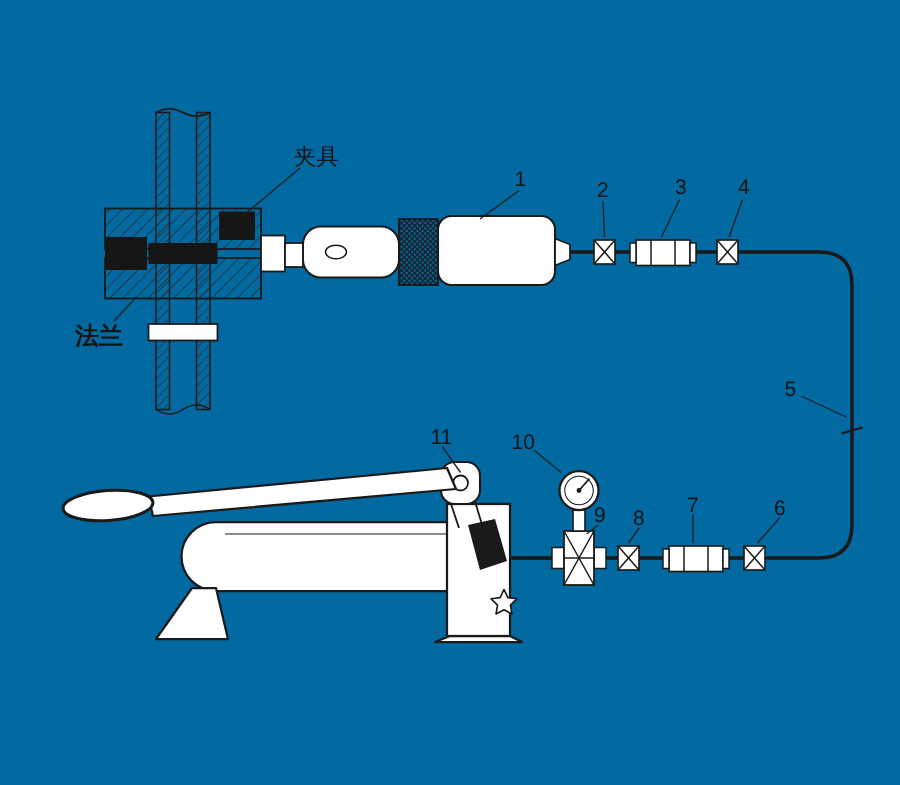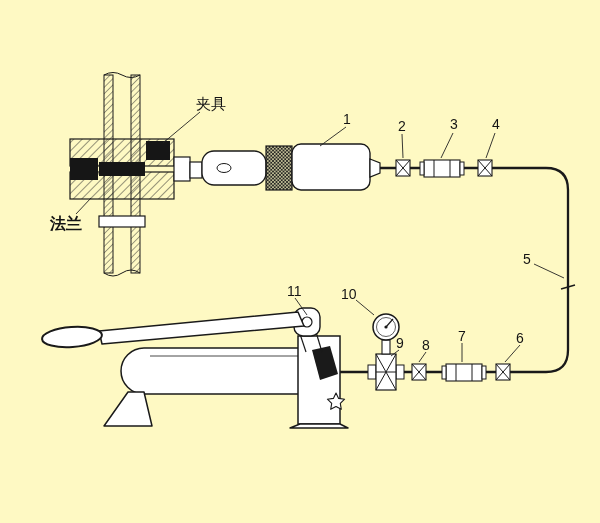--- a/index.html
+++ b/index.html
@@ -5,21 +5,21 @@
   html, body {
     margin: 0;
     padding: 0;
     background: #ffffff;
     font-family: "Liberation Sans", sans-serif;
   }
   .figure-wrap {
     position: relative;
     width: 600px;
     height: 523px;
-    background: #fef9c3;
+    background: #0369a1;
     overflow: hidden;
   }
   svg { display: block; }
   text {
     font-family: "Liberation Sans", sans-serif;
     fill: #141414;
   }
   .callout { font-size: 14px; }
   .cn-label { font-size: 15px; }
   .cn-label-bold { font-size: 16px; font-weight: bold; }

